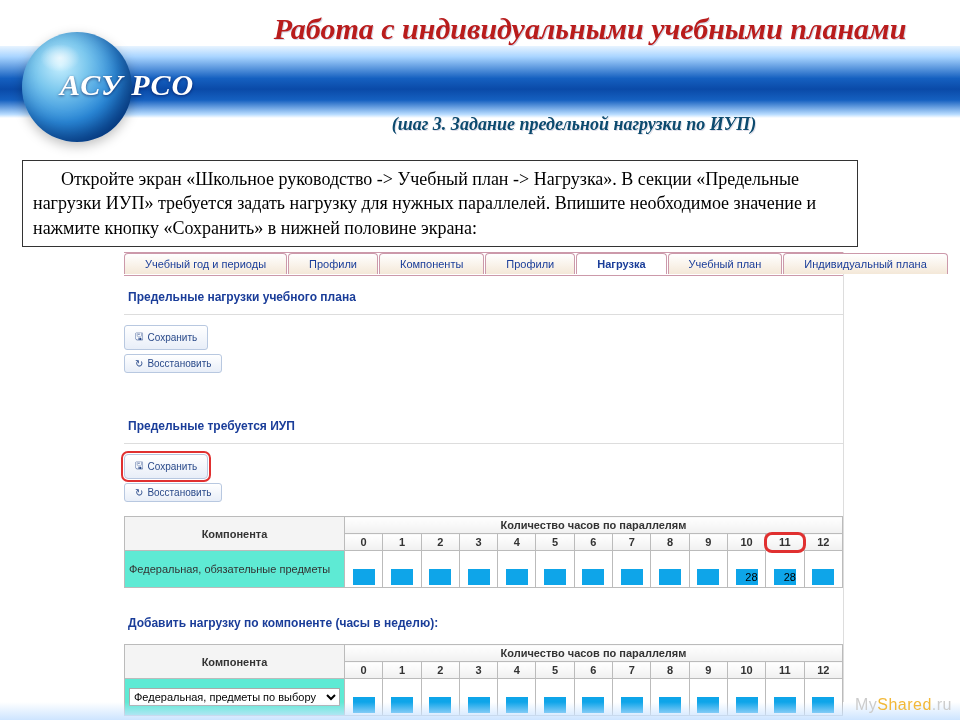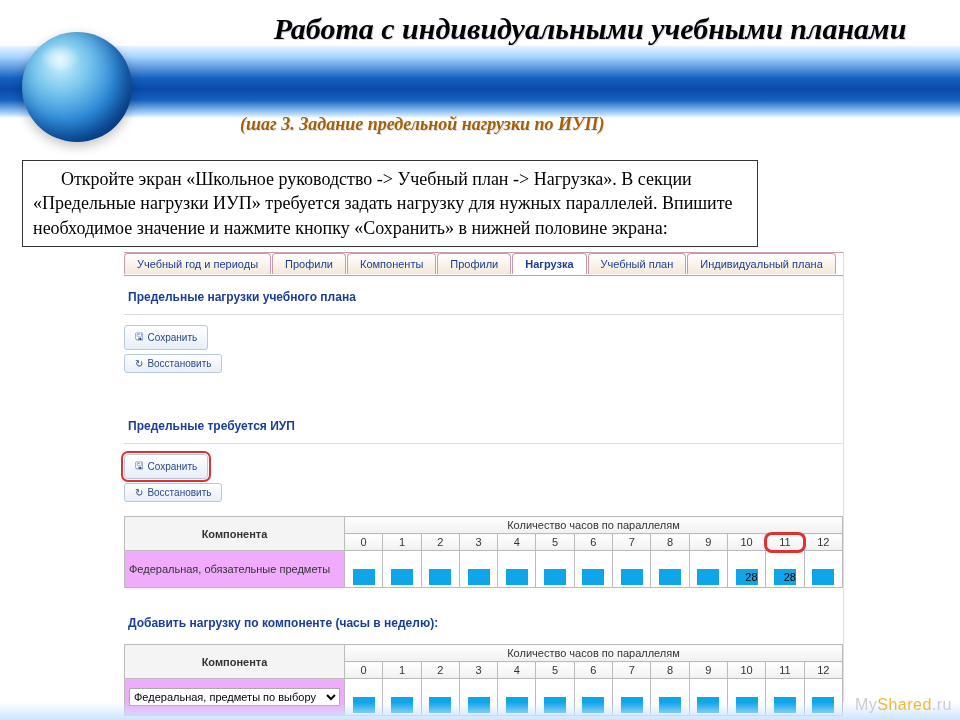--- a/index.html
+++ b/index.html
@@ -32,47 +32,47 @@
   .logo-text {
     position: absolute; top: 68px; left: 60px;
     font: italic bold 30px "Times New Roman", serif; color: #fff;
     text-shadow: 0 1px 3px rgba(0,0,60,0.6);
     letter-spacing: 1px;
   }
   .title {
     position: absolute; top: 10px; left: 240px; width: 700px;
     text-align: center;
     font: italic bold 30px "Times New Roman", serif;
-    color: #000000;
+    color: #b91c1c;
     text-shadow: 1px 1px 0 #d6d6e6;
     line-height: 1.25;
   }
   .subtitle {
-    position: absolute; top: 114px; left: 240px; width: 700px;
-    text-align: left;
+    position: absolute; top: 114px; left: 224px; width: 700px;
+    text-align: center;
     font: italic bold 18px "Times New Roman", serif;
-    color: #a16207;
+    color: #0c4a6e;
     text-shadow: 1px 1px 0 #e0e0ea;
   }
   .instr {
-    position: absolute; top: 160px; left: 22px; width: 736px;
+    position: absolute; top: 160px; left: 22px; width: 836px;
     border: 1.5px solid #333; padding: 6px 10px;
     font: 18px/1.35 "Times New Roman", serif; color: #000;
     text-indent: 28px;
   }
   .app {
     position: absolute; top: 252px; left: 124px; width: 720px; height: 450px;
     background: #fff; font: 12px Arial, sans-serif; color: #333;
     border-right: 1px solid #ddd;
   }
   .tabs {
     display: flex; border-top: 1px solid #c9a; background: #fff;
   }
   .tab {
-    padding: 4px 12px; font-size: 11px; color: #1a3d99;
+    padding: 4px 20px; font-size: 11px; color: #1a3d99;
     border: 1px solid #c9a; border-bottom: none;
     background: linear-gradient(#fff,#f4e8d8);
     cursor: pointer; white-space: nowrap;
     border-top-left-radius: 4px; border-top-right-radius: 4px;
     margin-right: 1px;
   }
   .tab.active { background: #fff; font-weight: bold; }
   .tab-strip { border-bottom: 1px solid #c9a; height: 2px; }
   .section-title {
     font: bold 12px Arial; color: #1a3d99; padding: 14px 4px 8px;
@@ -87,23 +87,23 @@
     background: linear-gradient(#fff,#e8eef8); cursor: pointer; margin: 2px 0;
   }
   .btn.pressed { outline: 2px solid #e03030; outline-offset: 1px; border-radius: 4px; }
   .icon-save::before { content: "🖫"; font-size: 10px; color: #2a4a8a; }
   .icon-restore::before { content: "↻"; font-size: 10px; color: #2a4a8a; }
   .tbl { border-collapse: collapse; width: 100%; }
   .tbl th, .tbl td {
     border: 1px solid #bbb; font-size: 11px; padding: 2px 4px;
     text-align: center; background: #fff;
   }
-  .tbl th { background: linear-gradient(#fff,#f0f0f0); font-weight: normal; }
+  .tbl th { background: linear-gradient(#fff,#f0f0f0); font-weight: bold; }
   .tbl th.rowhead, .tbl td.rowhead { text-align: center; font-weight: bold; background: #f4f4f4; }
-  .tbl td.rowhead-norm { text-align: left; font-weight: normal; background: #f0abfc; }
+  .tbl td.rowhead-norm { text-align: left; font-weight: normal; background: #5eead4; }
   .input-cell {
     width: 22px; height: 16px; border: none; background: #0ea5e9;
     font: 11px Arial; text-align: right; padding: 0; margin-top: 16px;
   }
   .highlight-cell { outline: 3px solid #e03030; outline-offset: -1px; border-radius: 6px; }
   .select {
     width: 100%; font: 11px Arial; border: 1px solid #aaa; height: 18px; background: #fff;
   }
   .watermark {
     position: absolute; right: 8px; bottom: 6px;
@@ -114,20 +114,21 @@
     position: absolute; left: 0; bottom: 0; width: 960px; height: 18px;
     background: linear-gradient(to top, #cde4ff, rgba(255,255,255,0));
   }
 </style>
 </head>
 <body>
 
 <div class="slide-bg">
   <div class="blue-band"></div>
   <div class="globe"></div>
+  <div class="logo-text">АСУ РСО</div>
 
   <div class="title">Работа с индивидуальными учебными планами</div>
   <div class="subtitle">(шаг 3. Задание предельной нагрузки по ИУП)</div>
 
   <div class="instr">Откройте экран «Школьное руководство -&gt; Учебный план -&gt; Нагрузка». В секции «Предельные нагрузки ИУП» требуется задать нагрузку для нужных параллелей. Впишите необходимое значение и нажмите кнопку «Сохранить» в нижней половине экрана:</div>
 
   <div class="app">
     <div class="tabs" id="tabs-row">
         <div class="tab">Учебный год и периоды</div>
         <div class="tab">Профили</div>

